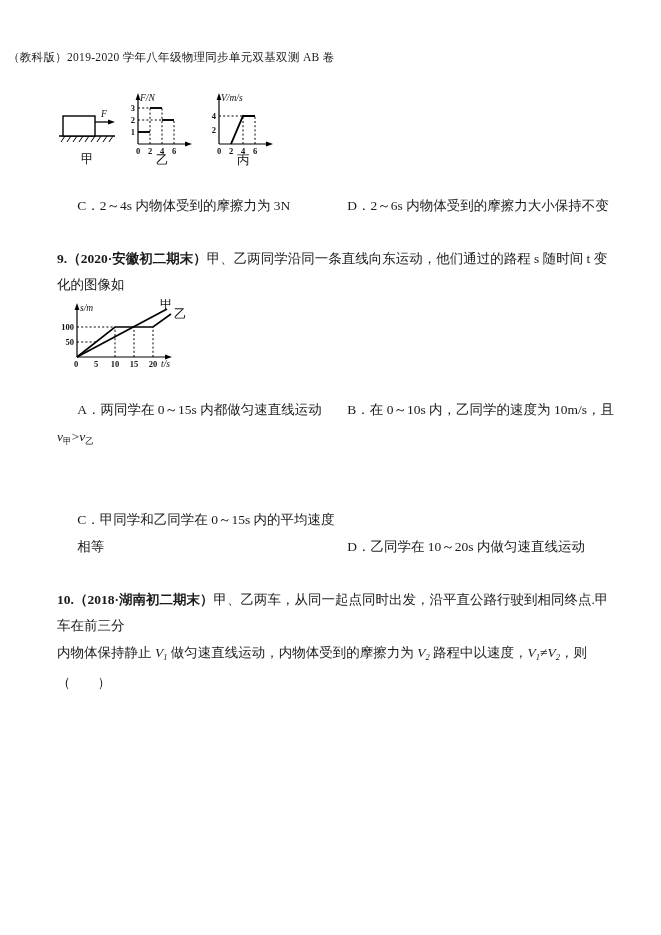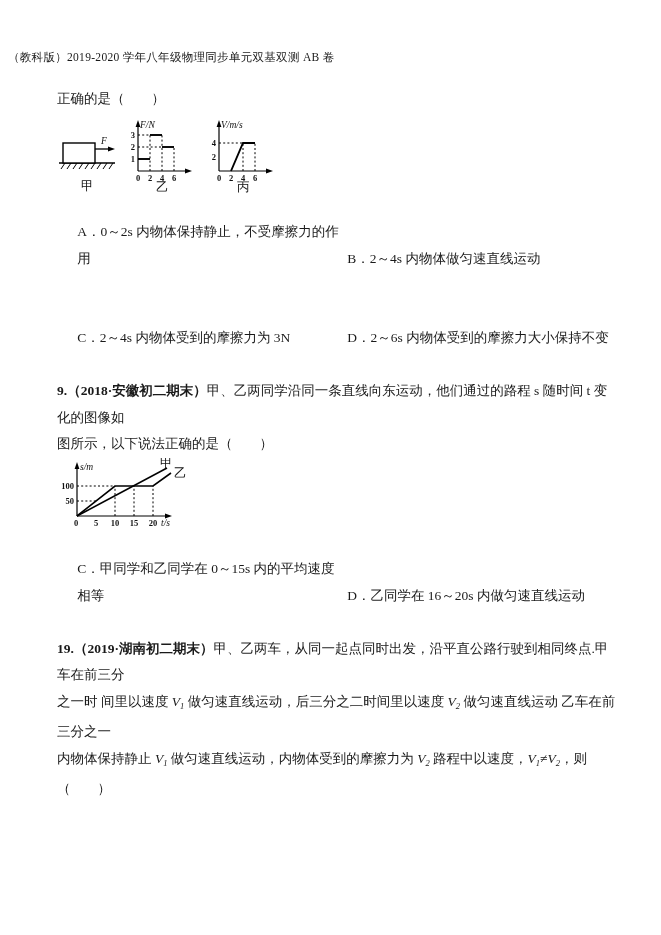--- a/index.html
+++ b/index.html
@@ -27,21 +27,20 @@
 </style>
 </head>
 <body>
 
 <div class="page">
 
   <div class="doc-header">（教科版）2019-2020 学年八年级物理同步单元双基双测 AB 卷</div>
 
   <div class="content">
 
-    <div class="line">正确的是（　　）</div>
 
     <div class="fig-row">
 
       <svg width="62" height="80" viewBox="0 0 62 80">
         <line class="ax" x1="2" y1="50" x2="58" y2="50" style="stroke-width:1.6"></line>
         <g>
           <line x1="8" y1="50" x2="4" y2="56"></line>
             <line x1="14" y1="50" x2="10" y2="56"></line>
           <line x1="20" y1="50" x2="16" y2="56"></line>
             <line x1="26" y1="50" x2="22" y2="56"></line>
@@ -96,28 +95,24 @@
         <text class="tick" x="50" y="68" text-anchor="middle">6</text>
         <polyline class="dat" points="26,58 38,30 50,30"></polyline>
         <line class="dsh" x1="14" y1="30" x2="38" y2="30"></line>
         <line class="dsh" x1="38" y1="58" x2="38" y2="30"></line>
         <line class="dsh" x1="50" y1="58" x2="50" y2="30"></line>
         <text class="svg-cn" x="32" y="78">丙</text>
       </svg>
     </div>
 
     <div class="line">
-      <span class="optw">A．0～2s 内物体保持静止，不受摩擦力的作用</span><span>B．2～4s 内物体做匀速直线运动</span>
-    </div>
-    <div class="line">
       <span class="optw">C．2～4s 内物体受到的摩擦力为 3N</span><span>D．2～6s 内物体受到的摩擦力大小保持不变</span>
     </div>
 
-    <div class="line"><span class="bd">9.（2018·安徽初二期末）</span><span>甲、乙两同学沿同一条直线向东运动，他们通过的路程 s 随时间 t 变化的图像如</span></div>
-    <div class="line">图所示，以下说法正确的是（　　）</div>
+    <div class="line"><span class="bd">9.（2020·安徽初二期末）</span><span>甲、乙两同学沿同一条直线向东运动，他们通过的路程 s 随时间 t 变化的图像如</span></div>
 
     <div class="fig-row9">
       <svg width="185" height="72" viewBox="0 0 185 72">
         <line class="ax" x1="20" y1="58" x2="20" y2="8"></line>
         <polygon class="arr" points="20,4 17.6,11 22.4,11"></polygon>
         <line class="ax" x1="20" y1="58" x2="110" y2="58"></line>
         <polygon class="arr" points="115,58 108,55.6 108,60.4"></polygon>
         <text class="svg-it" x="23" y="12">s/m</text>
         <text class="svg-it" x="104" y="68">t/s</text>
         <text class="tick" x="17" y="46" text-anchor="end">50</text>
@@ -133,21 +128,23 @@
         <line class="dsh" x1="20" y1="43" x2="39" y2="43"></line>
         <line class="dsh" x1="58" y1="58" x2="58" y2="28"></line>
         <line class="dsh" x1="77" y1="58" x2="77" y2="28"></line>
         <line class="dsh" x1="96" y1="58" x2="96" y2="28"></line>
         <text class="svg-cn" x="103" y="9">甲</text>
         <text class="svg-cn" x="117" y="19">乙</text>
       </svg>
     </div>
 
     <div class="line">
-      <span class="optw">C．甲同学和乙同学在 0～15s 内的平均速度相等</span><span>D．乙同学在 16～20s 内做匀速直线运动</span>
+      <span class="optw">A．两同学在 0～15s 内都做匀速直线运动</span><span><span>B．在 0～10s 内，乙同学的速度为 10m/s，且 </span><span class="it">v</span><span class="sub">甲</span><span>&gt;</span><span class="it">v</span><span class="sub">乙</span></span>
+    </div>
+    <div class="line">
+      <span class="optw">C．甲同学和乙同学在 0～15s 内的平均速度相等</span><span>D．乙同学在 10～20s 内做匀速直线运动</span>
     </div>
 
-    <div class="line"><span class="bd">19.（2019·湖南初二期末）</span><span>甲、乙两车，从同一起点同时出发，沿平直公路行驶到相同终点.甲车在前三分</span></div>
-    <div class="line"><span>之一时 间里以速度 </span><span class="it">V</span><span class="it sub">1</span><span> 做匀速直线运动，后三分之二时间里以速度 </span><span class="it">V</span><span class="it sub">2</span><span> 做匀速直线运动 乙车在前三分之一</span></div>
+    <div class="line"><span class="bd">10.（2018·湖南初二期末）</span><span>甲、乙两车，从同一起点同时出发，沿平直公路行驶到相同终点.甲车在前三分</span></div>
     <div class="line"><span>内物体保持静止 </span><span class="it">V</span><span class="it sub">1</span><span> 做匀速直线运动，内物体受到的摩擦力为 </span><span class="it">V</span><span class="it sub">2</span><span> 路程中以速度，</span><span class="it">V</span><span class="it sub">1</span><span>≠</span><span class="it">V</span><span class="it sub">2</span><span>，则（　　）</span></div>
 
   </div>
 </div>
 
 </body></html>

